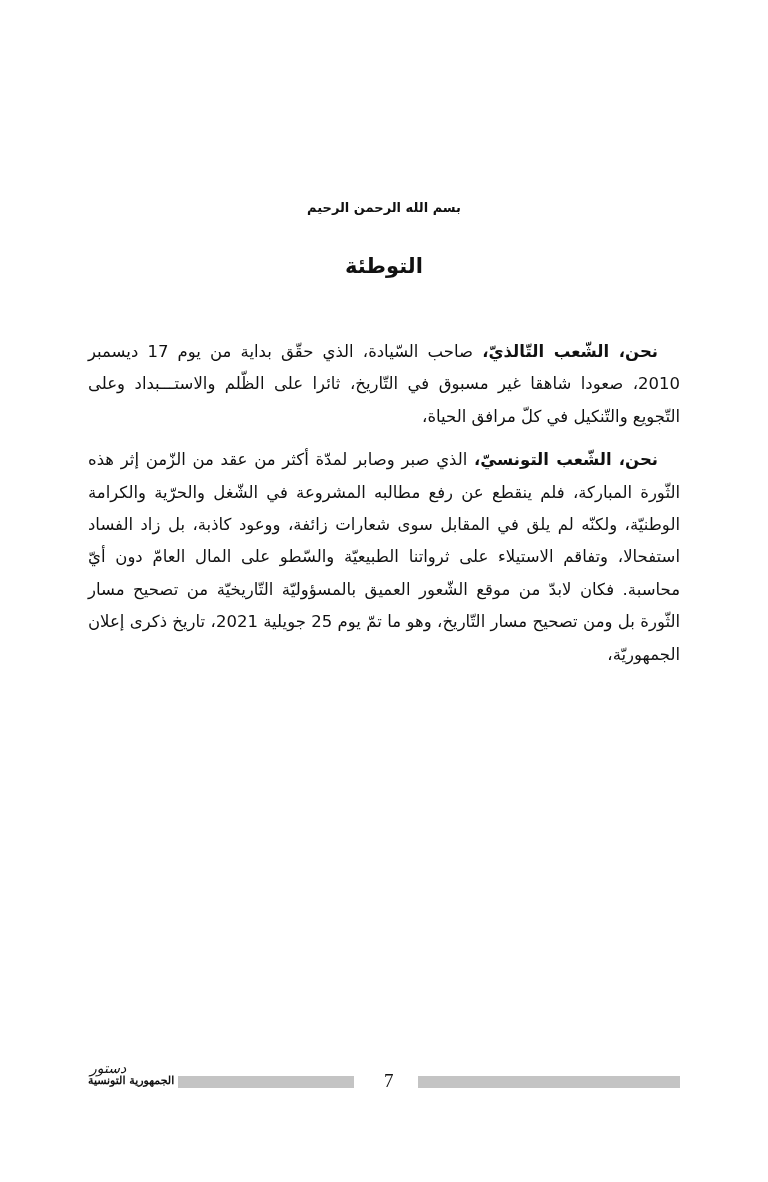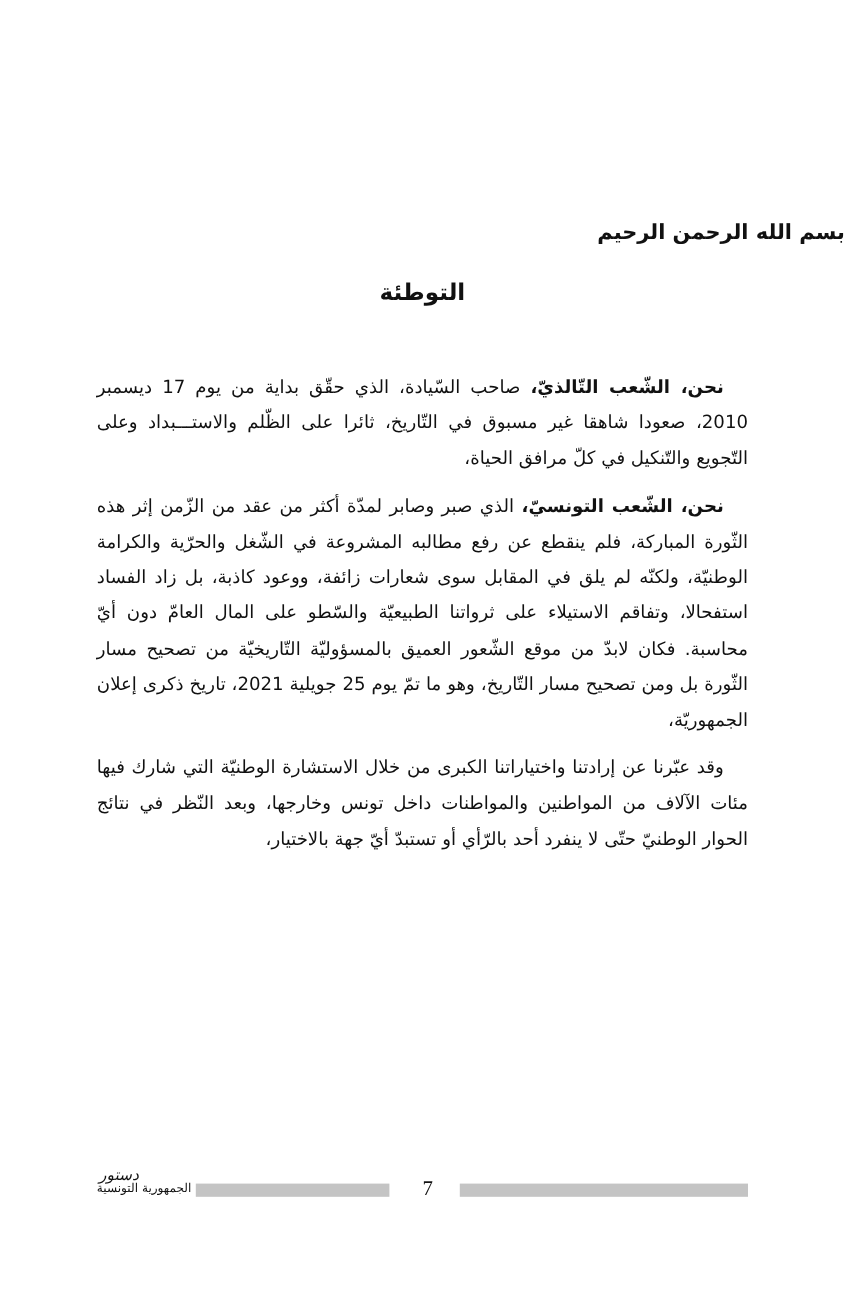--- a/index.html
+++ b/index.html
@@ -1,47 +1,46 @@
 <!DOCTYPE html>
 <html><head>
 <meta charset="utf-8">
 <style>
   html, body { margin:0; padding:0; background:#ffffff; }
   body { width:768px; height:1182px; position:relative; overflow:hidden;
          font-family:"DejaVu Sans", sans-serif; color:#111; }
   .page { position:absolute; left:0; top:0; width:768px; height:1182px; }
-  .basmala { position:absolute; top:200px; left:0; width:768px; text-align:right;
-             direction:rtl; font-weight:bold; font-size:19px; }
+  .basmala { position:absolute; top:200px; left:0; width:768px; text-align:center;
+             direction:rtl; font-weight:bold; font-size:13px; }
   .title { position:absolute; top:254px; left:0; width:768px; text-align:center;
            direction:rtl; font-weight:bold; font-size:21px; }
   .body { position:absolute; top:336px; left:88px; width:592px; direction:rtl;
           text-align:justify; text-align-last:right; font-size:16.5px; line-height:32.4px; }
   .para { margin:0 0 11px 0; text-indent:22px; }
   .para b { font-weight:bold; }
   .footer { position:absolute; top:1070px; left:88px; width:592px; height:30px; }
   .brand-top { position:absolute; left:2px; top:-10px; font-family:"DejaVu Serif", serif;
                font-size:14px; font-style:italic; direction:rtl; }
   .brand-main { position:absolute; left:0; top:4px; font-family:"DejaVu Serif", serif;
-                font-size:11px; direction:rtl; }
+                font-size:11px; direction:rtl;font-weight:bold; }
   .bar { position:absolute; top:6px; height:12px; background:#c4c4c4; }
   .bar.left { left:90px; width:264px; }
   .bar.right { left:330px; width:258px; }
   .pagenum { position:absolute; left:290px; top:0; font-family:"Liberation Serif", serif; font-size:19px; }
 </style>
 </head>
 <body>
 
 <div class="page">
   <div class="basmala">بسم الله الرحمن الرحيم</div>
   <div class="title">التوطئة</div>
 
   <div class="body">
     <p class="para"><b>نحن، الشّعب التّالذيّ،</b><span> صاحب السّيادة، الذي حقّق بداية من يوم 17 ديسمبر 2010، صعودا شاهقا غير مسبوق في التّاريخ، ثائرا على الظّلم والاستـــبداد وعلى التّجويع والتّنكيل في كلّ مرافق الحياة،</span></p>
     <p class="para"><b>نحن، الشّعب التونسيّ،</b><span> الذي صبر وصابر لمدّة أكثر من عقد من الزّمن إثر هذه الثّورة المباركة، فلم ينقطع عن رفع مطالبه المشروعة في الشّغل والحرّية والكرامة الوطنيّة، ولكنّه لم يلق في المقابل سوى شعارات زائفة، ووعود كاذبة، بل زاد الفساد استفحالا، وتفاقم الاستيلاء على ثرواتنا الطبيعيّة والسّطو على المال العامّ دون أيّ محاسبة. فكان لابدّ من موقع الشّعور العميق بالمسؤوليّة التّاريخيّة من تصحيح مسار الثّورة بل ومن تصحيح مسار التّاريخ، وهو ما تمّ يوم 25 جويلية 2021، تاريخ ذكرى إعلان الجمهوريّة،</span></p>
-    <p class="para"><b></b><span>وقد عبّرنا عن إرادتنا واختياراتنا الكبرى من خلال الاستشارة الوطنيّة التي شارك فيها مئات الآلاف من المواطنين والمواطنات داخل تونس وخارجها، وبعد النّظر في نتائج الحوار الوطنيّ حتّى لا ينفرد أحد بالرّأي أو تستبدّ أيّ جهة بالاختيار،</span></p>
   </div>
 
   <div class="footer">
     <span class="brand-top">دستور</span>
     <span class="brand-main">الجمهورية التونسية</span>
     <div class="bar left" style="left: 90px; width: 176px;"></div>
     <span class="pagenum" style="left: 296px;">7</span>
     <div class="bar right" style="left: 330px; width: 262px;"></div>
   </div>
 </div>

